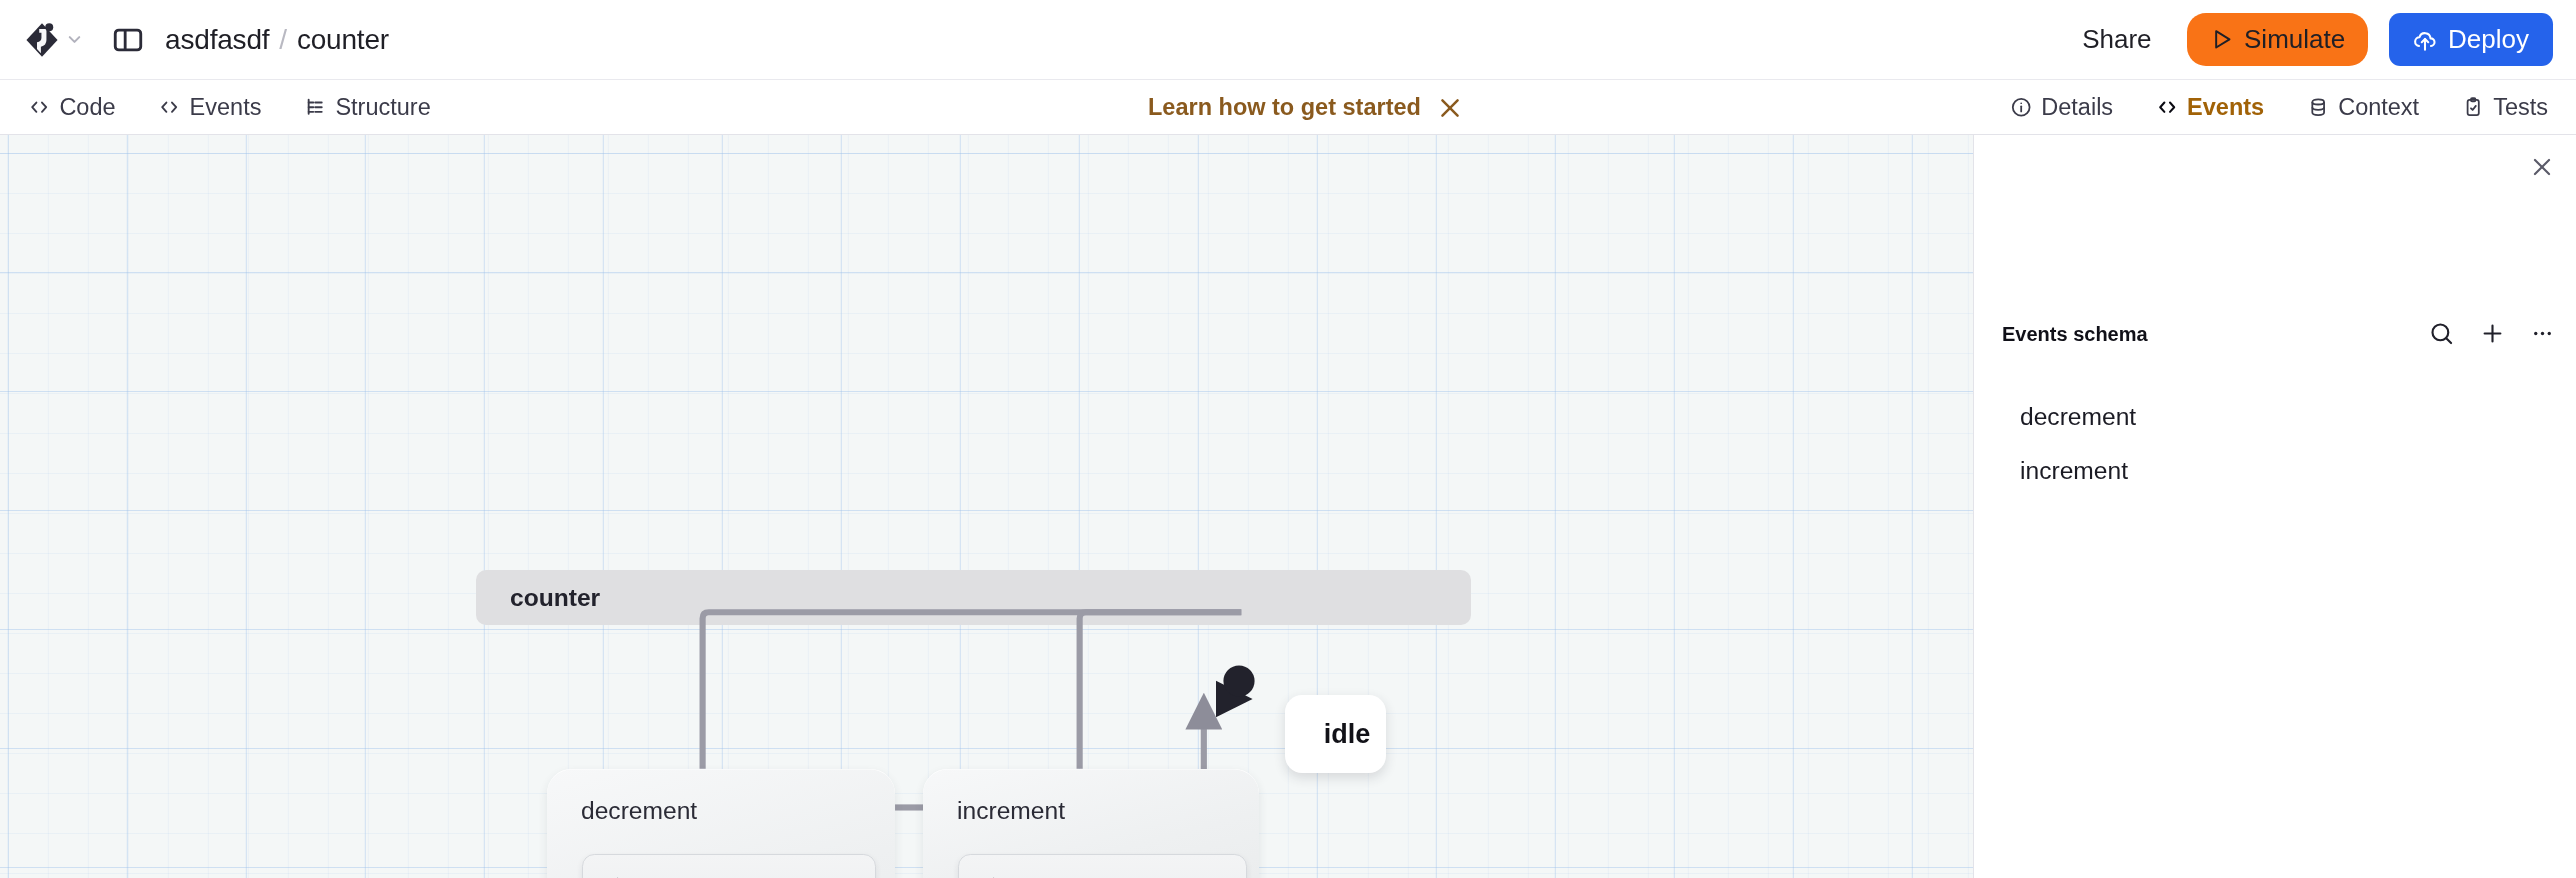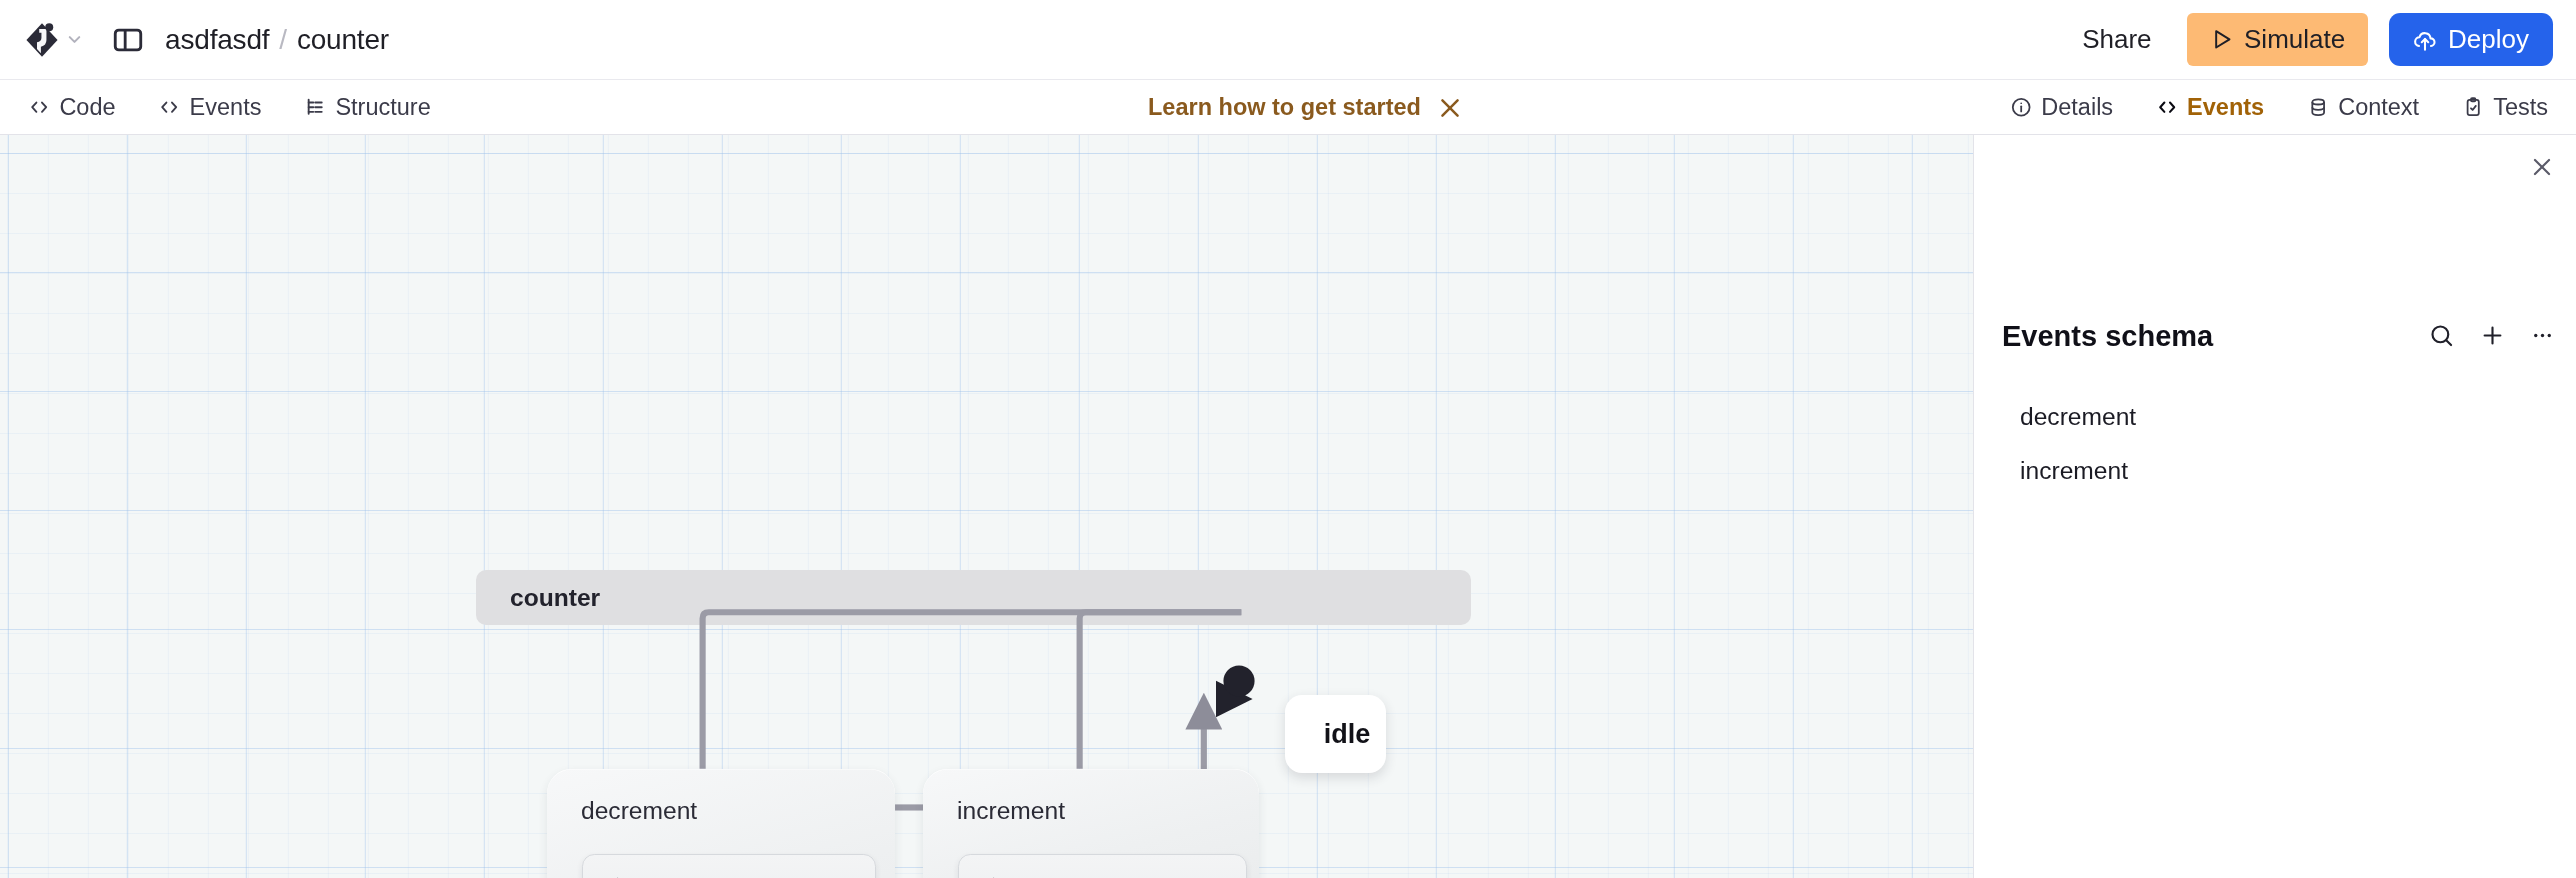--- a/index.html
+++ b/index.html
@@ -50,22 +50,22 @@
     font-size: 26px;
     color: #1f1f26;
     background: none;
     border: none;
     padding: 10px 14.5px;
     cursor: pointer;
     font-family: inherit;
   }
   .btn-simulate {
     display: flex; align-items: center; gap: 10px;
-    background: #fdba74;
-    border: none; border-radius: 6px;
+    background: #f97316;
+    border: none; border-radius: 19px;
     padding: 11.2px 22.4px;
     font-size: 26px;
     color: #1f1f26;
     cursor: pointer;
     font-family: inherit;
   }
   .btn-deploy {
     display: flex; align-items: center; gap: 10px;
     background: #2563eb;
     border: none; border-radius: 11.2px;
@@ -220,21 +220,21 @@
     width: 26px; height: 26px;
     cursor: pointer;
     display: block;
   }
   .rp-header {
     position: absolute;
     left: 28px; right: 20px; top: 185px;
     display: flex; align-items: center;
   }
   .rp-title {
-    font-size: 29px;
+    font-size: 20px;
     font-weight: bold;
     color: #101018;
   }
   .rp-actions {
     margin-left: auto;
     display: flex; align-items: center; gap: 23.5px;
   }
   .rp-icon-btn { cursor: pointer; display: block; }
 
   .rp-list { position: absolute; left: 28px; right: 20px; top: 255px; }

